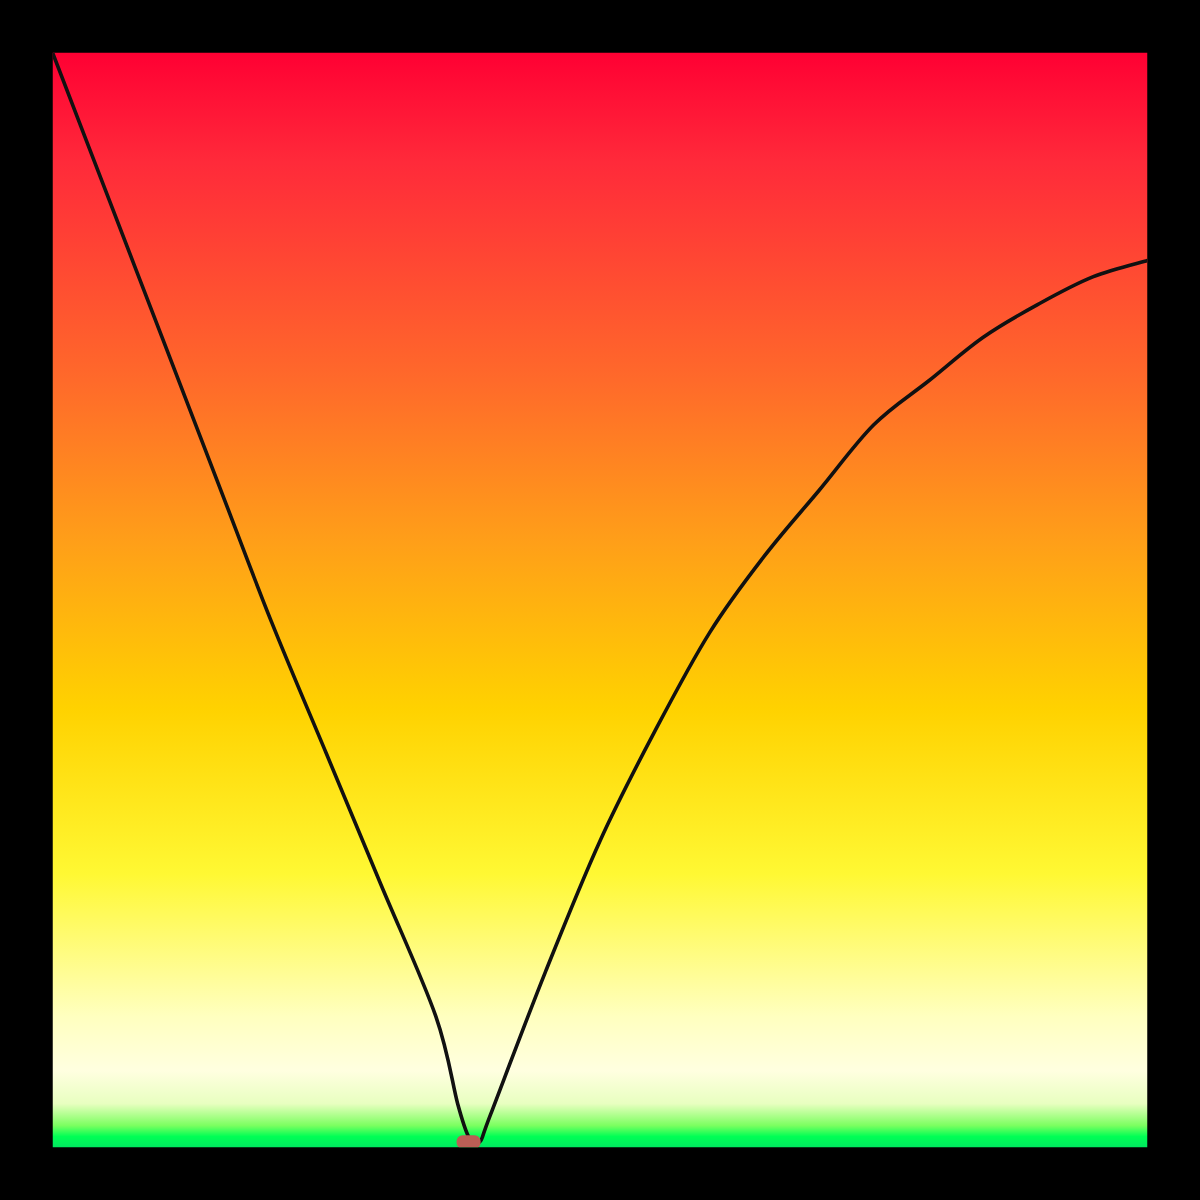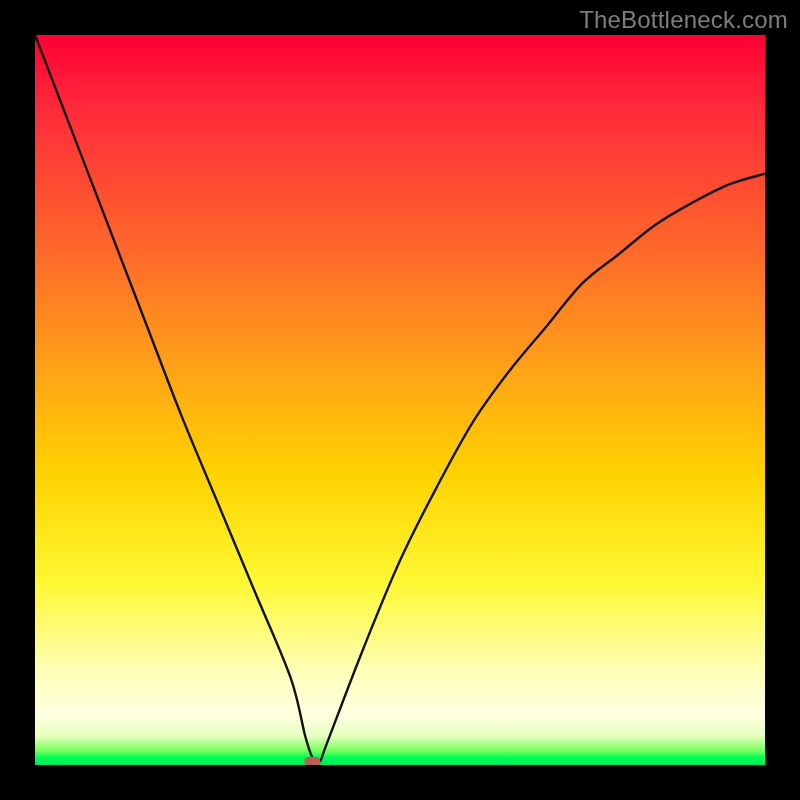--- a/index.html
+++ b/index.html
@@ -73,14 +73,13 @@
 
   <div class="plot-area">
     <div class="gradient-fill"></div>
 
     <svg class="curve-svg" viewBox="0 0 730 730" preserveAspectRatio="none">
       <path d="M 0.0 0.0 C 6.1 15.8, 24.3 63.3, 36.5 94.9 C 48.7 126.5, 60.8 158.2, 73.0 189.8 C 85.2 221.4, 97.3 253.1, 109.5 284.7 C 121.7 316.3, 133.8 349.2, 146.0 379.6 C 158.2 410.0, 170.3 438.0, 182.5 467.2 C 194.7 496.4, 206.8 525.6, 219.0 554.8 C 231.2 584.0, 247.0 618.1, 255.5 642.4 C 264.0 666.7, 266.5 687.4, 270.1 700.8 C 273.8 714.2, 275.0 718.4, 277.4 722.7 C 279.8 727.0, 282.3 728.8, 284.7 726.4 C 287.1 723.9, 284.7 727.0, 292.0 708.1 C 299.3 689.2, 316.3 643.6, 328.5 613.2 C 340.7 582.8, 352.8 552.4, 365.0 525.6 C 377.2 498.8, 389.3 475.7, 401.5 452.6 C 413.7 429.5, 425.8 406.4, 438.0 386.9 C 450.2 367.4, 462.3 351.6, 474.5 335.8 C 486.7 320.0, 498.8 306.6, 511.0 292.0 C 523.2 277.4, 535.3 260.4, 547.5 248.2 C 559.7 236.0, 571.8 228.7, 584.0 219.0 C 596.2 209.3, 608.3 198.3, 620.5 189.8 C 632.7 181.3, 644.8 174.6, 657.0 167.9 C 669.2 161.2, 681.3 154.5, 693.5 149.6 C 705.7 144.8, 723.9 140.5, 730.0 138.7" fill="none" stroke="#111111" stroke-width="2.4" stroke-linecap="round"></path>
       <rect x="269.4" y="721.9" width="16" height="9" rx="4" ry="4" fill="#bb5e55"></rect>
     </svg>
   </div>
 
-  <div class="watermark">TheBottleneck.com</div>
 </div>
 
 </body></html>

